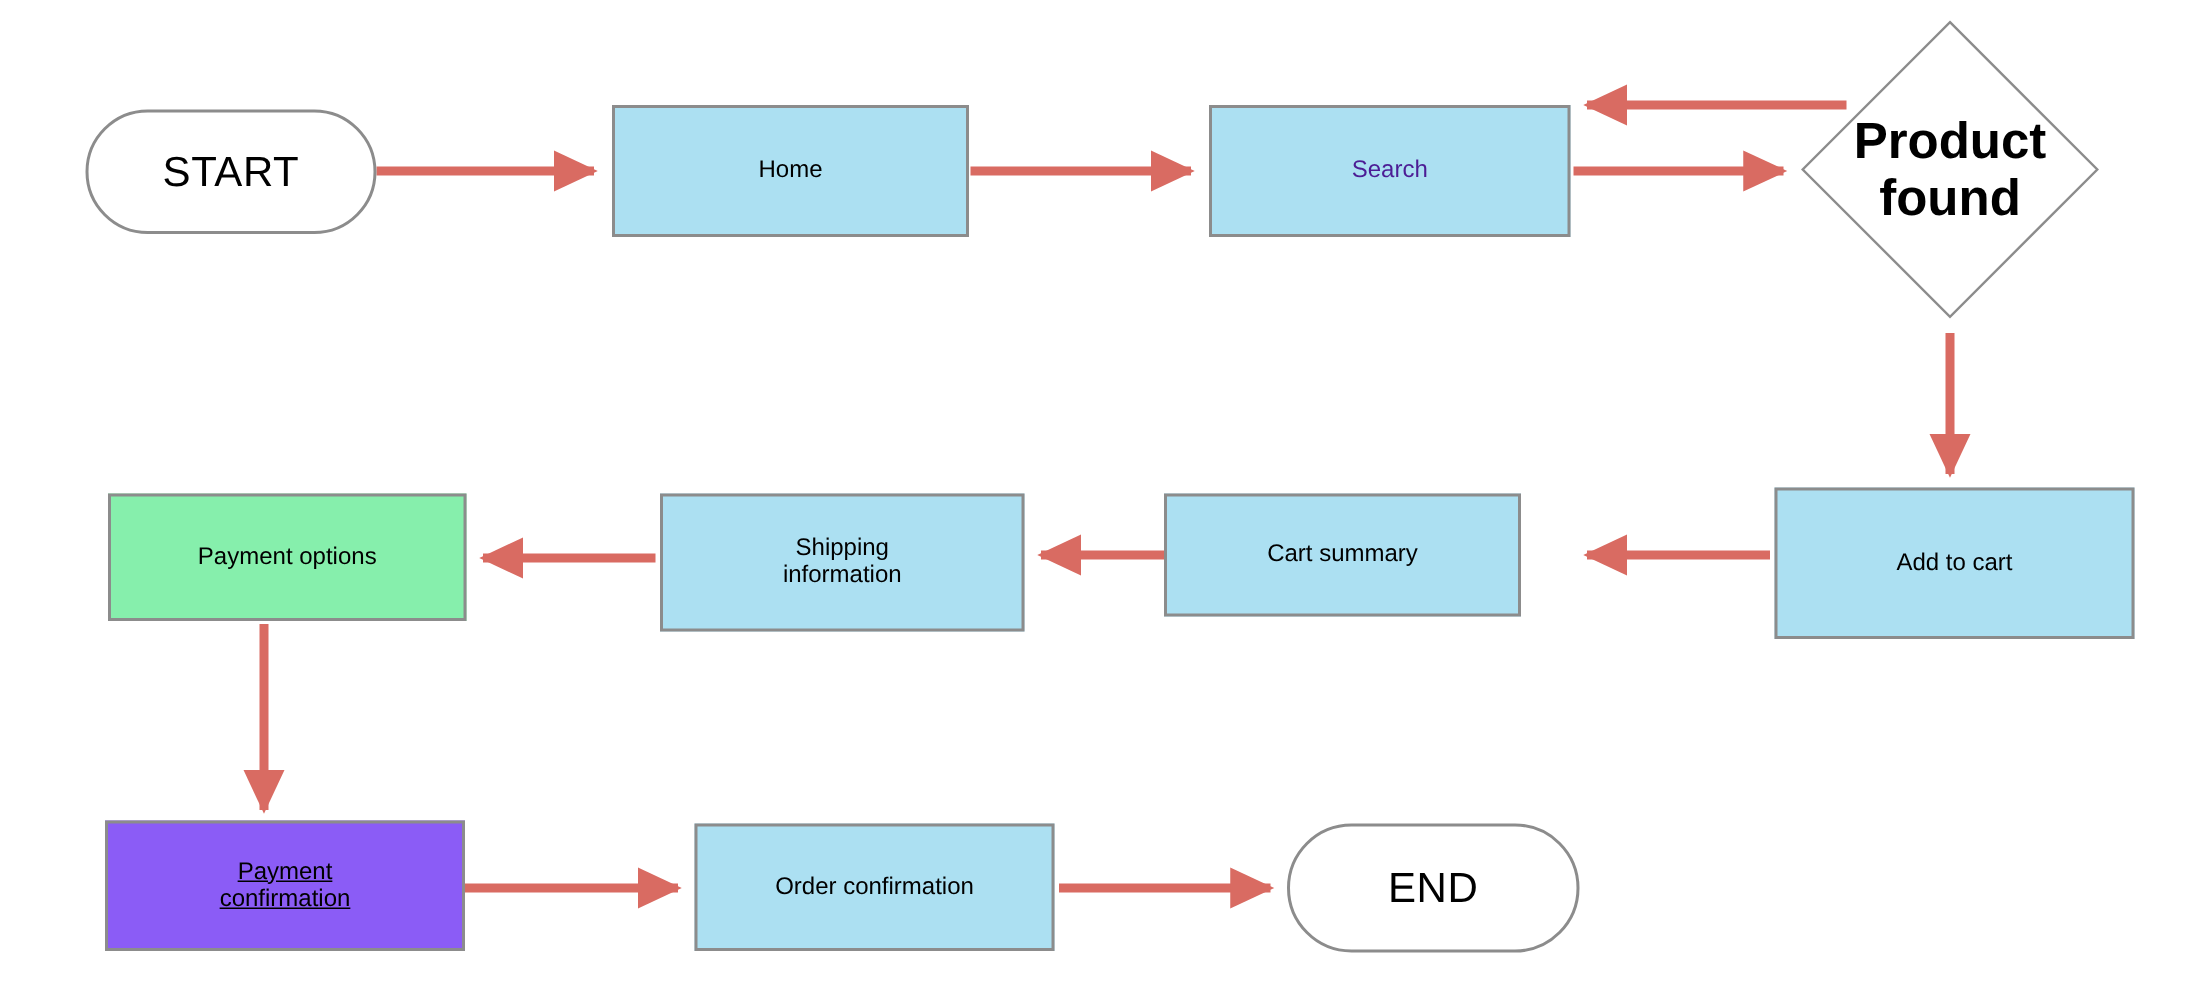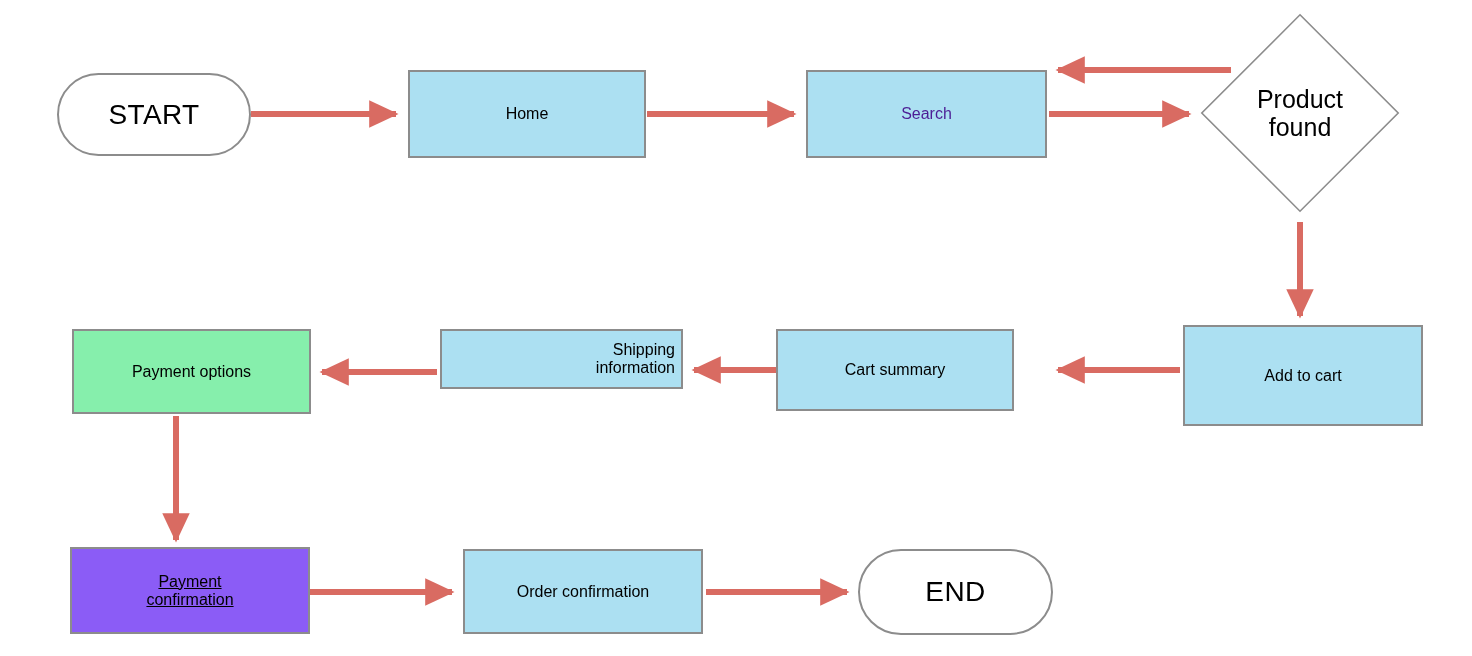--- a/index.html
+++ b/index.html
@@ -47,22 +47,22 @@
     background: #ffffff;
     border: 2px solid #8c8c8c;
     border-radius: 999px;
     font-size: 28px;
     font-weight: 400;
     letter-spacing: 0.4px;
   }
   .node-decision {
     background: transparent;
     border: none;
-    font-size: 25px;
-    font-weight: 400;
+    font-size: 34px;
+    font-weight: 700;
   }
   .node-decision .diamond-shape {
     position: absolute;
     left: 0;
     top: 0;
     width: 100%;
     height: 100%;
     z-index: 0;
   }
   .node-decision .decision-label {
@@ -120,21 +120,21 @@
       </svg>
       <span class="decision-label" style="white-space: pre-line; color: rgb(0, 0, 0);">Product
 found</span>
     </div>
     <div class="node node-process" style="left: 1183px; top: 325px; width: 240px; height: 101px; background: rgb(172, 224, 242); border-color: rgb(140, 140, 140); color: rgb(0, 0, 0);">
       <span class="node-label">Add to cart</span>
     </div>
     <div class="node node-process" style="left: 776px; top: 329px; width: 238px; height: 82px; background: rgb(172, 224, 242); border-color: rgb(140, 140, 140); color: rgb(0, 0, 0);">
       <span class="node-label">Cart summary</span>
     </div>
-    <div class="node node-process" style="left: 440px; top: 329px; width: 243px; height: 60px; background: rgb(172, 224, 242); border-color: rgb(140, 140, 140); color: rgb(0, 0, 0); text-align: right;">
+    <div class="node node-process" style="left: 440px; top: 329px; width: 243px; height: 92px; background: rgb(172, 224, 242); border-color: rgb(140, 140, 140); color: rgb(0, 0, 0);">
       <span class="node-label">Shipping
 information</span>
     </div>
     <div class="node node-process tight" style="left: 72px; top: 329px; width: 239px; height: 85px; background: #86efac; border-color: rgb(140, 140, 140); color: rgb(0, 0, 0);">
       <span class="node-label">Payment options</span>
     </div>
     <div class="node node-process" style="left: 70px; top: 547px; width: 240px; height: 87px; background: #8b5cf6; border-color: rgb(140, 140, 140); color: rgb(0, 0, 0); text-decoration: underline;">
       <span class="node-label">Payment
 confirmation</span>
     </div>

